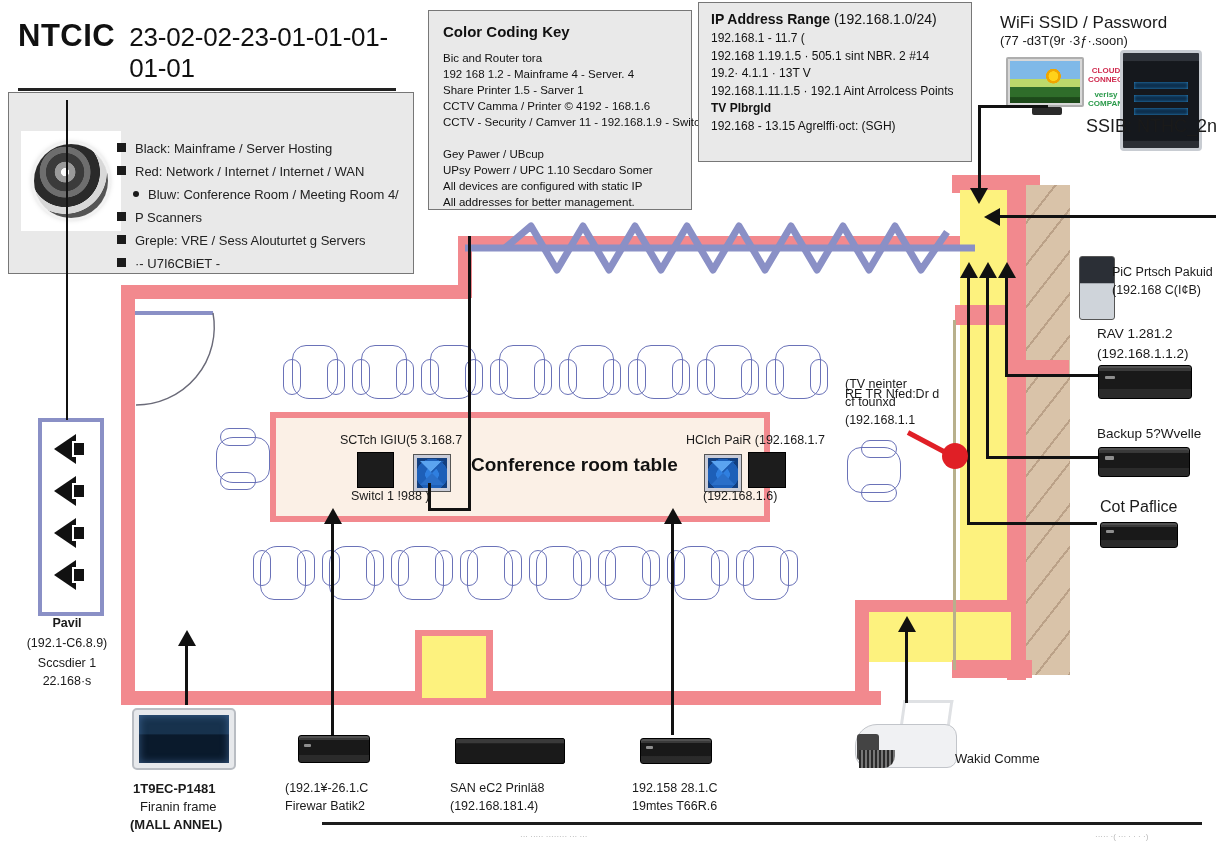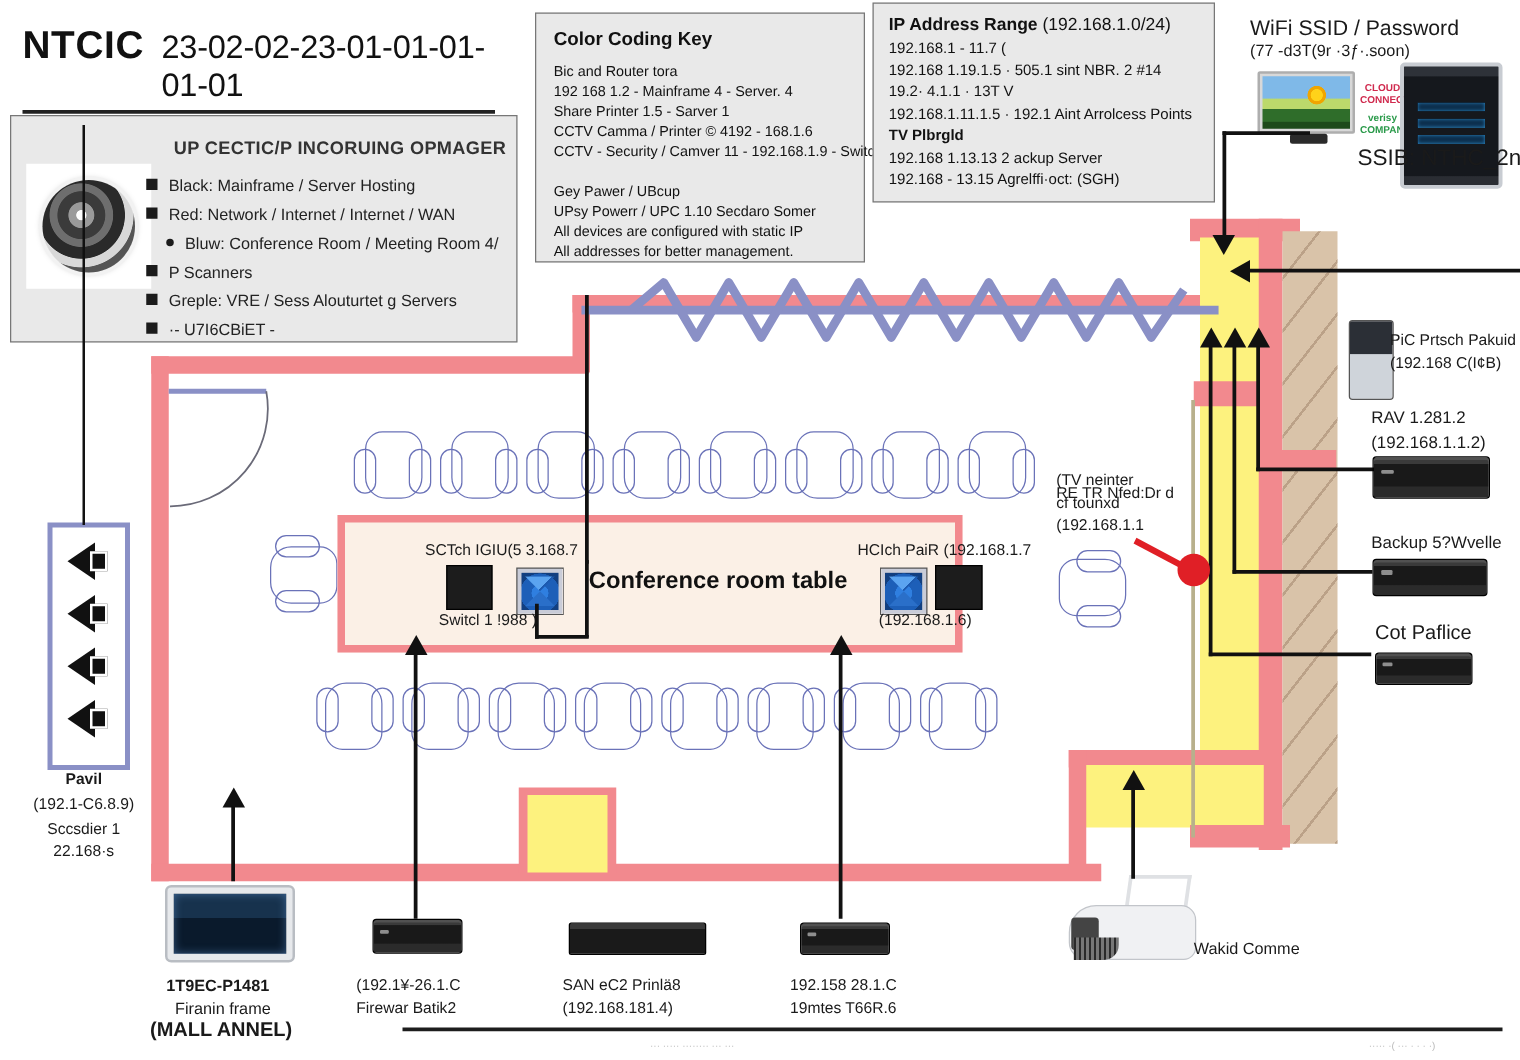--- a/index.html
+++ b/index.html
@@ -158,21 +158,20 @@
 
   <div class="title-wrap">
     <div class="title-row">
       <span class="title-main">NTCIC</span>
       <span class="title-code">23-02-02-23-01-01-01-01-01</span>
     </div>
     <div class="title-rule"></div>
   </div>
 
   <div class="panel" id="legend">
-    <div class="lg-title">UP CECTIC/P INCORUING OPMAGER</div>
     <div class="cam">
         <div class="lens"></div>
       </div>
     <ul>
       <li><span class="sq"></span><span>Black: Mainframe / Server Hosting</span></li>
       <li><span class="sq"></span><span>Red: Network / Internet / Internet / WAN</span></li>
       <li><span class="dt"></span><span>Bluw: Conference Room / Meeting Room 4/</span></li>
       <li><span class="sq"></span><span>P Scanners</span></li>
       <li><span class="sq"></span><span>Greple: VRE / Sess Alouturtet g Servers</span></li>
       <li><span class="sq"></span><span>·- U7I6CBiET -</span></li>
@@ -199,21 +198,20 @@
     <div class="inner">
       <div style="font-size:14px;margin-bottom:3px;">
         <b>IP Address Range</b>
         <span>(192.168.1.0/24)</span>
       </div>
       <div class="ln">192.168.1 - 11.7  (</div>
       <div class="ln">192.168 1.19.1.5 · 505.1 sint NBR. 2 #14</div>
       <div class="ln">19.2· 4.1.1 · 13T V</div>
       <div class="ln">192.168.1.11.1.5 · 192.1 Aint Arrolcess Points</div>
       <div class="ln b">TV Plbrgld</div>
-      <div class="ln">192.168 1.13.13 2 ackup Server</div>
       <div class="ln">192.168 - 13.15  Agrelffi·oct: (SGH)</div>
     </div>
   </div>
 
   <div class="lbl" style="left:1000px;top:14px;font-size:17px;">WiFi SSID / Password</div>
   <div class="lbl" style="left:1000px;top:32px;font-size:13px;">(77 -d3T(9r ·3ƒ·.soon)</div>
 
   <div id="tv">
       <div class="scr"></div>
     </div>
@@ -435,21 +433,21 @@
   <div class="lbl" style="left:845px;top:394px;">cf tounxd</div>
   <div class="lbl" style="left:845px;top:412px;">(192.168.1.1</div>
   <div class="redline" style="left:908px;top:430px;width:48px;transform:rotate(28deg);"></div>
   <div class="redot" style="left:942px;top:443px;"></div>
 
   <div id="frame">
       <div class="ph"></div>
     </div>
   <div class="lbl b" style="left:133px;top:780px;font-size:13px;">1T9EC-P1481</div>
   <div class="lbl" style="left:140px;top:798px;font-size:13px;">Firanin frame</div>
-  <div class="lbl b" style="left:120px;top:816px;font-size:16px;">(MALL ANNEL)</div>
+  <div class="lbl b" style="left:130px;top:816px;font-size:13px;">(MALL ANNEL)</div>
 
   <div class="arrowhead ah-up" style="left:178px;top:630px;"></div>
   <div class="arrowline" style="left:185px;top:645px;width:3px;height:60px;"></div>
 
   <div class="dev server" style="left:298px;top:735px;width:70px;height:26px;"></div>
   <div class="lbl" style="left:285px;top:780px;">(192.1¥-26.1.C</div>
   <div class="lbl" style="left:285px;top:798px;">Firewar Batik2</div>
   <div class="arrowhead ah-up" style="left:324px;top:508px;"></div>
   <div class="arrowline" style="left:331px;top:523px;width:3px;height:212px;"></div>
 

